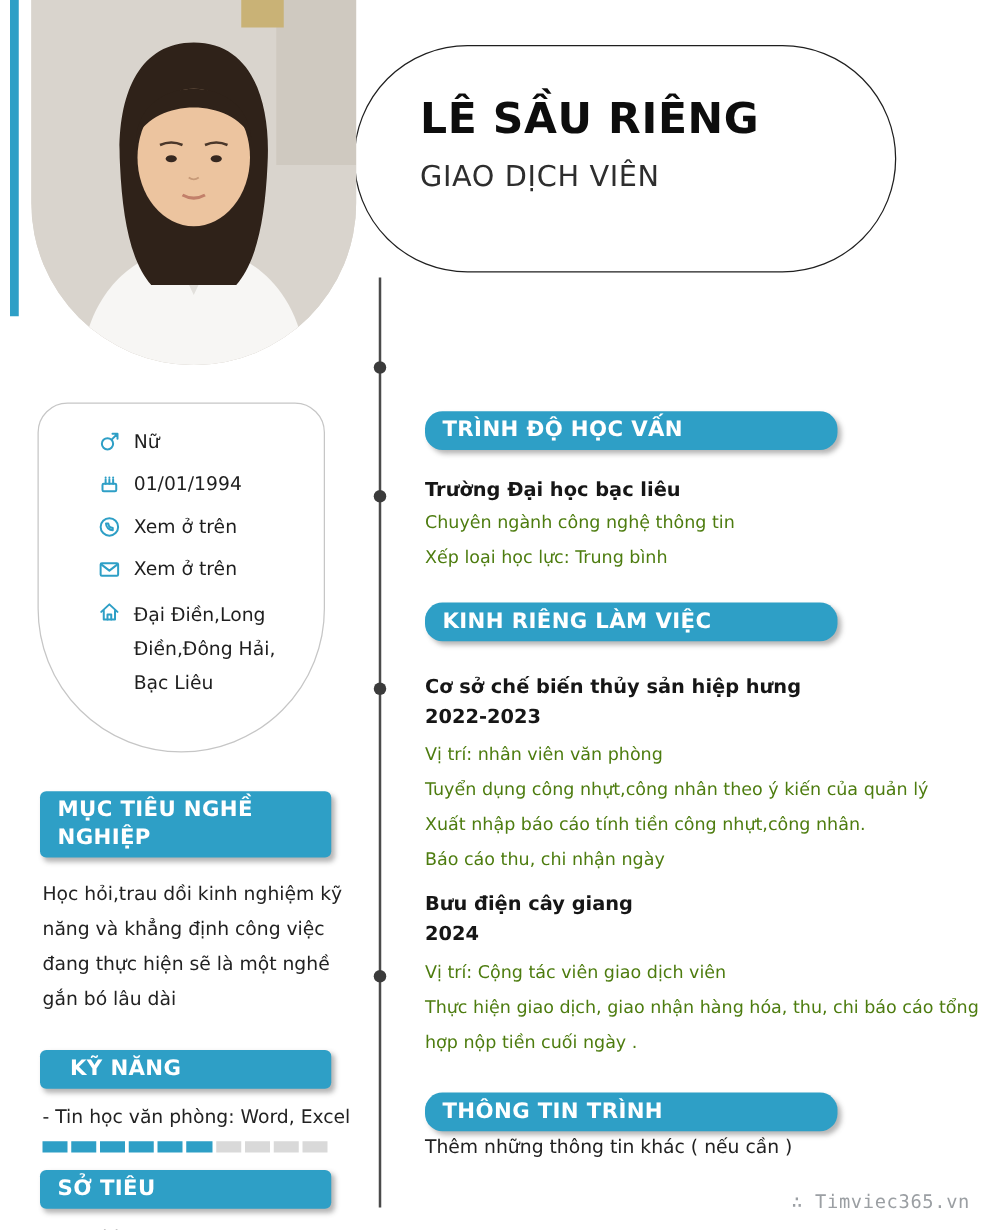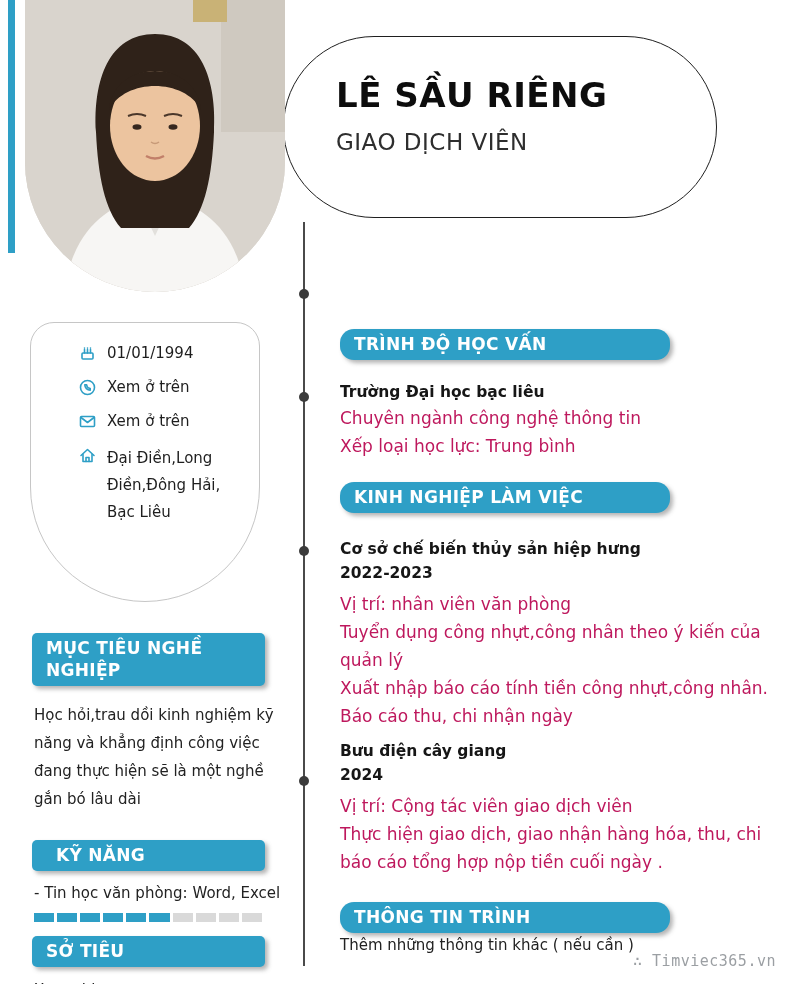--- a/index.html
+++ b/index.html
@@ -42,21 +42,21 @@
   .skill-line { margin:11px 0 0 2px; font-size:15px; line-height:22px; color:#222; }
   .skillbar { margin:9px 0 0 2px; display:flex; gap:3px; width:228px; height:9px; }
   .skillbar .seg { flex:1; background:#d9d9d9; }
   .skillbar .seg.on { background:var(--accent); }
   .hob-hdr { margin-top:14px; }
   .hob-item { margin:9px 0 0 2px; font-size:15px; line-height:28px; color:#222; }
 
   .right-col { position:absolute; left:340px; top:329px; width:452px; z-index:2; }
   .right-col .sec-hdr { width:330px;border-radius:14px; }
   .bold-line { font-size:15.5px; font-weight:700; color:#161616; line-height:24px; }
-  .body-line { font-size:17px; color:#be185d; line-height:28px; }
+  .body-line { font-size:14px; color:#4d7c0f; line-height:28px; }
   .edu-block { margin-top:20px; }
   .edu-block .body-line:first-of-type { margin-top:7px; }
   .exp-hdr { margin-top:22px; }
   .job { margin-top:24px; }
   .job .lines { margin-top:5px; }
   .job2 { margin-top:9px; }
   .info-hdr { margin-top:26px; }
   .info-body { margin-top:0; font-size:15px; line-height:24px; color:#222; }
 
   .watermark { position:absolute; right:24px; top:952px; font-family:"DejaVu Sans Mono","Liberation Mono",monospace;
@@ -97,20 +97,29 @@
   <div class="timeline"></div>
   <div class="tdot" style="top:289px"></div>
   <div class="tdot" style="top:392px"></div>
   <div class="tdot" style="top:546px"></div>
   <div class="tdot" style="top:776px"></div>
 
   <div class="info-box">
     <div class="info-row">
       <span class="ico">
         <svg viewBox="0 0 17 17">
+            <circle cx="7" cy="10" r="4.5"></circle>
+            <path d="M10.5 6.5 L15 2 M11 2 L15 2 L15 6"></path>
+          </svg>
+      </span>
+      <span class="txt">Nữ</span>
+    </div>
+    <div class="info-row">
+      <span class="ico">
+        <svg viewBox="0 0 17 17">
             <rect x="3" y="8" width="11" height="6" rx="1"></rect>
             <path d="M5.5 8 V4.5 M8.5 8 V4.5 M11.5 8 V4.5"></path>
             <path d="M5.5 3 l0 .1 M8.5 3 l0 .1 M11.5 3 l0 .1"></path>
           </svg>
       </span>
       <span class="txt">01/01/1994</span>
     </div>
     <div class="info-row">
       <span class="ico">
         <svg viewBox="0 0 17 17">
@@ -166,21 +175,21 @@
   </div>
 
   <div class="right-col">
     <div class="sec-hdr">TRÌNH ĐỘ HỌC VẤN</div>
     <div class="edu-block">
       <div class="bold-line">Trường Đại học bạc liêu</div>
       <div class="body-line">Chuyên ngành công nghệ thông tin</div>
       <div class="body-line">Xếp loại học lực: Trung bình</div>
     </div>
 
-    <div class="sec-hdr exp-hdr">KINH NGHIỆP LÀM VIỆC</div>
+    <div class="sec-hdr exp-hdr">KINH RIÊNG LÀM VIỆC</div>
 
     <div class="job">
       <div class="bold-line">Cơ sở chế biến thủy sản hiệp hưng</div>
       <div class="bold-line">2022-2023</div>
       <div class="lines">
         <div class="body-line">Vị trí: nhân viên văn phòng</div>
         <div class="body-line">Tuyển dụng công nhựt,công nhân theo ý kiến của quản lý</div>
         <div class="body-line">Xuất nhập báo cáo tính tiền công nhựt,công nhân.</div>
         <div class="body-line">Báo cáo thu, chi nhận ngày</div>
       </div>

